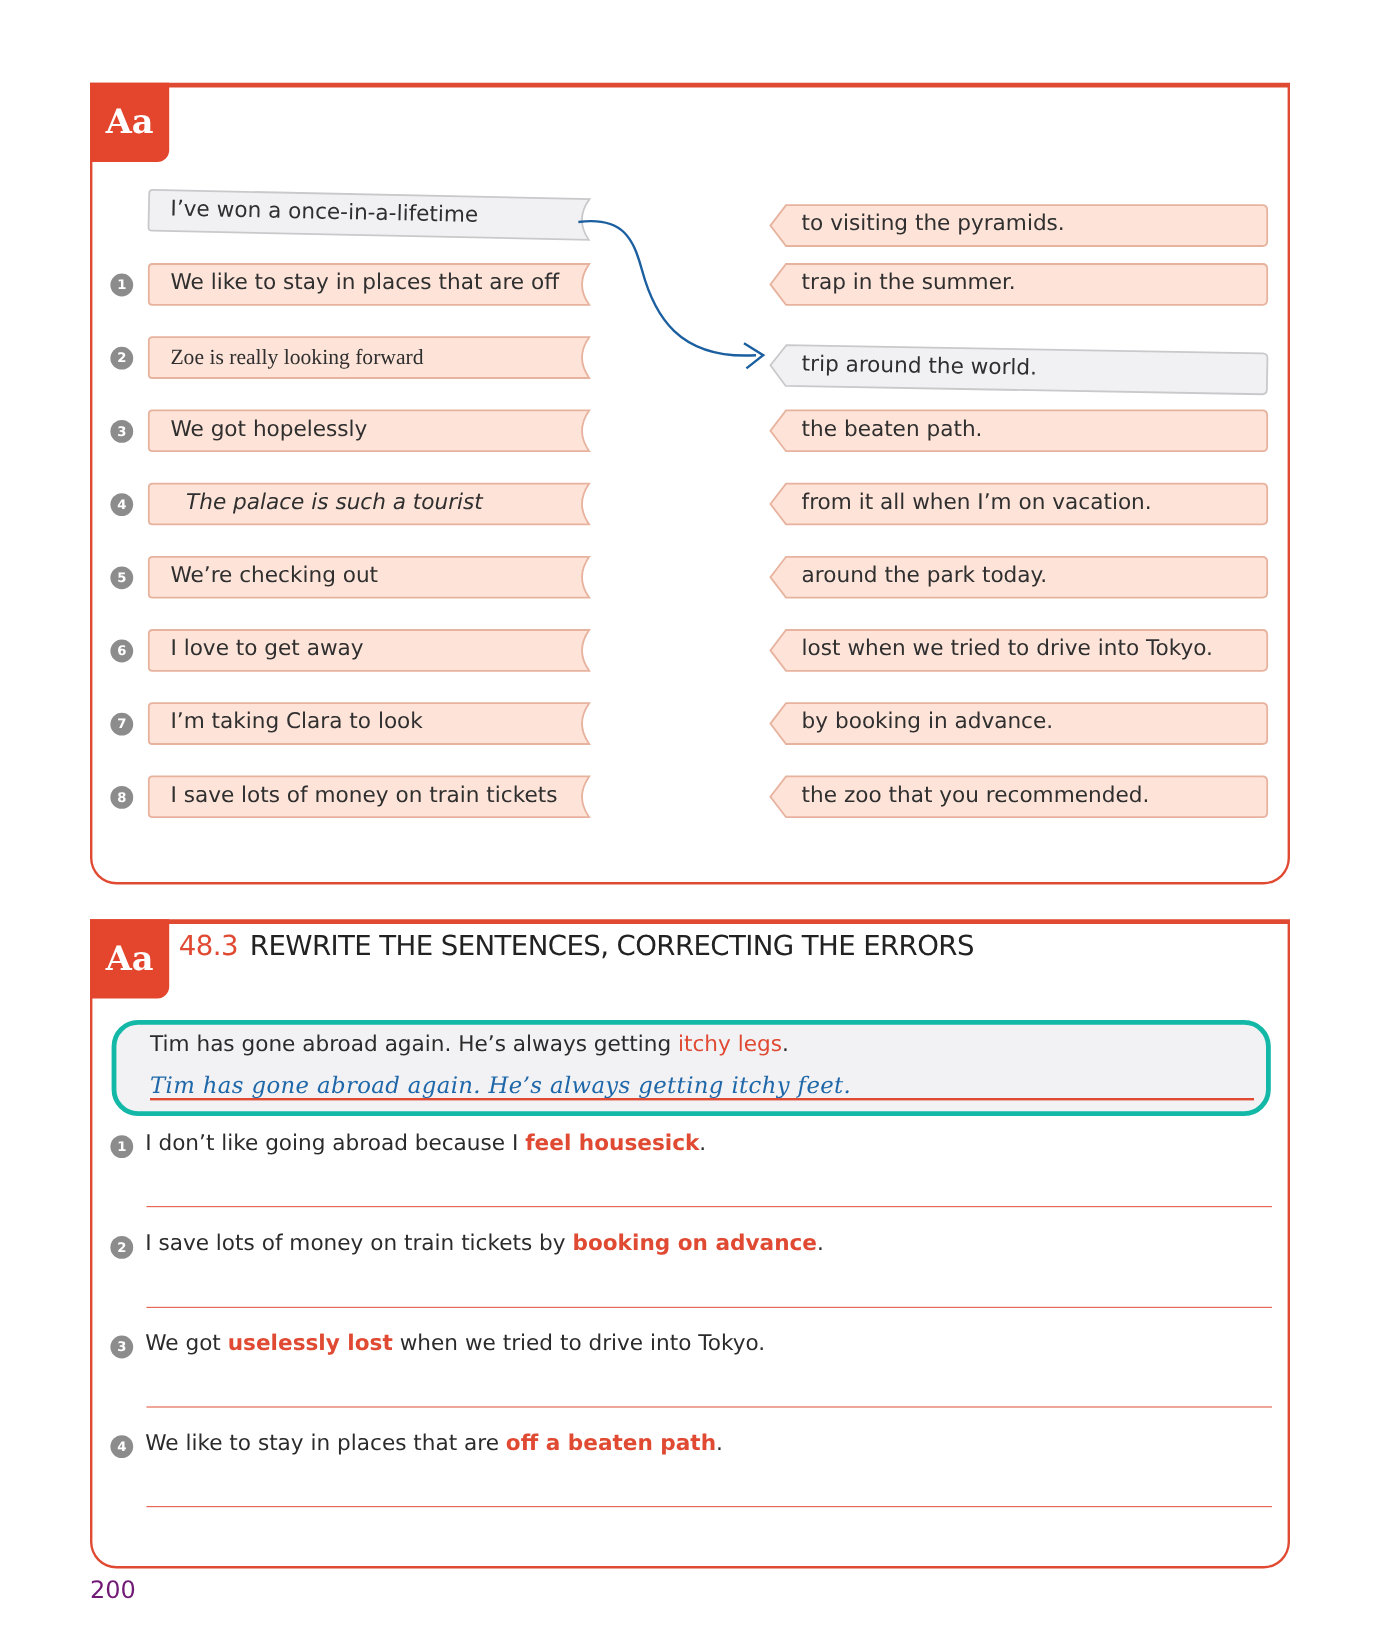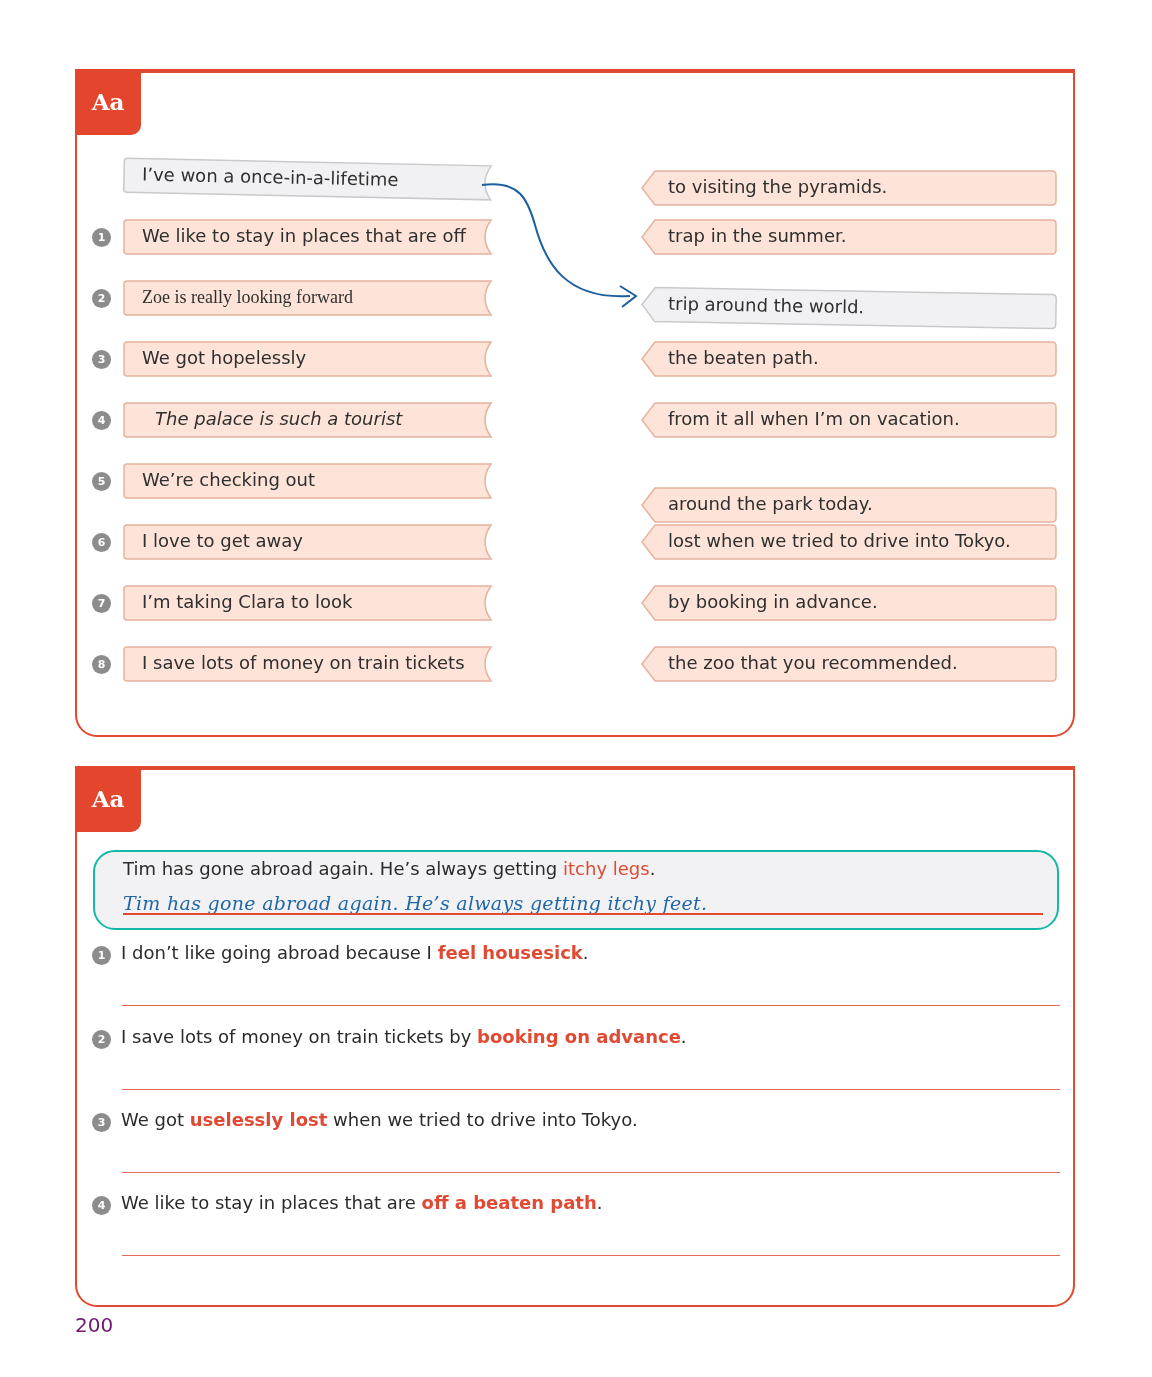--- a/index.html
+++ b/index.html
@@ -2,35 +2,35 @@
 <html><head>
 <meta charset="utf-8">
 <style>
   html, body { margin:0; padding:0; background:#ffffff; }
   body { width:1152px; height:1377px; position:relative; font-family:"DejaVu Sans", sans-serif; color:#2b2b2b; overflow:hidden; }
 
   .panel { position:absolute; left:75px; width:1000px; border:2px solid #e04a33; border-top:4px solid #e04a33; border-radius:0 0 22px 22px; background:#fff; box-sizing:border-box; }
   #panel1 { top:69px; height:668px; }
   #panel2 { top:766px; height:541px; }
 
-  .aa-badge { position:absolute; left:-2px; top:-4px; width:66px; height:66px; background:#e3452d; border-radius:0 0 10px 0; color:#fff; font-family:"DejaVu Serif", serif; font-weight:bold; font-size:23px; line-height:66px; text-align:center; }
+  .aa-badge { position:absolute; left:-2px; top:-4px; width:66px; height:66px; background:#e3452d; border-radius:0 0 10px 0; color:#fff; font-family:"DejaVu Serif", serif; font-weight:bold; font-size:28px; line-height:66px; text-align:center; }
   .ex-title { position:absolute; left:72px; top:6px; font-size:23px; color:#222; white-space:nowrap; letter-spacing:-0.5px; }
   .ex-title .num { color:#e04a33; margin-right:10px; }
 
   .numdot { position:absolute; width:19px; height:19px; border-radius:50%; background:#8c8c8c; color:#fff; font-size:11px; font-weight:bold; line-height:19px; text-align:center; }
 
   .tag { position:absolute; height:36px; box-sizing:border-box; font-size:18px; line-height:34px; white-space:nowrap; color:#2f2f2f; }
   .tag svg { position:absolute; left:0; top:0; overflow:visible; }
   .tag span { position:relative; }
 
   .q-line { position:absolute; font-size:18px; white-space:nowrap; color:#2b2b2b; }
   .err { color:#e04a33; font-weight:bold; }
   .answer-rule { position:absolute; left:45px; width:938px; height:1px; background:#e46a55; }
 
-  .example-box { position:absolute; left:16px; top:80px; width:966px; height:80px; border:2px solid #14b8a6; border-radius:22px; background:#f2f2f4; box-sizing:border-box; }
+  .example-box { position:absolute; left:16px; top:80px; width:966px; height:80px; border:4px solid #14b8a6; border-radius:22px; background:#f2f2f4; box-sizing:border-box; }
   .hand { position:absolute; left:28px; top:40px; font-family:"DejaVu Serif", serif; font-style:italic; font-size:19px; color:#1f67a8; white-space:nowrap; letter-spacing:0.3px; }
 
   .page-num { position:absolute; left:75px; top:1313px; font-size:20px; color:#701a75; }
 </style>
 </head>
 <body>
 
 <div id="panel1" class="panel">
   <div class="aa-badge">Aa</div>
 </div>
@@ -79,41 +79,44 @@
       </svg><span style="padding-left: 27px;">trap in the summer.</span></div>
     <div class="tag" style="left: 641px; top: 290px; width: 416px; transform: rotate(1deg);"><svg width="416" height="36">
         <path d="M14,1 L411,1 Q415,1 415,5 L415,31 Q415,35 411,35 L14,35 L1,18 Z" fill="#f1f1f3" stroke="#c9c9cc" stroke-width="1.5"></path>
       </svg><span style="padding-left: 27px;">trip around the world.</span></div>
     <div class="tag" style="left: 641px; top: 341px; width: 416px;"><svg width="416" height="36">
         <path d="M14,1 L411,1 Q415,1 415,5 L415,31 Q415,35 411,35 L14,35 L1,18 Z" fill="#fde3d8" stroke="#e7b29e" stroke-width="1.5"></path>
       </svg><span style="padding-left: 27px;">the beaten path.</span></div>
     <div class="tag" style="left: 641px; top: 402px; width: 416px;"><svg width="416" height="36">
         <path d="M14,1 L411,1 Q415,1 415,5 L415,31 Q415,35 411,35 L14,35 L1,18 Z" fill="#fde3d8" stroke="#e7b29e" stroke-width="1.5"></path>
       </svg><span style="padding-left: 27px;">from it all when I’m on vacation.</span></div>
-    <div class="tag" style="left: 641px; top: 463px; width: 416px; margin-top: 24px;"><svg width="416" height="36">
+    <div class="tag" style="left: 641px; top: 463px; width: 416px;"><svg width="416" height="36">
         <path d="M14,1 L411,1 Q415,1 415,5 L415,31 Q415,35 411,35 L14,35 L1,18 Z" fill="#fde3d8" stroke="#e7b29e" stroke-width="1.5"></path>
       </svg><span style="padding-left: 27px;">around the park today.</span></div>
     <div class="tag" style="left: 641px; top: 524px; width: 416px;"><svg width="416" height="36">
         <path d="M14,1 L411,1 Q415,1 415,5 L415,31 Q415,35 411,35 L14,35 L1,18 Z" fill="#fde3d8" stroke="#e7b29e" stroke-width="1.5"></path>
       </svg><span style="padding-left: 27px;">lost when we tried to drive into Tokyo.</span></div>
     <div class="tag" style="left: 641px; top: 585px; width: 416px;"><svg width="416" height="36">
         <path d="M14,1 L411,1 Q415,1 415,5 L415,31 Q415,35 411,35 L14,35 L1,18 Z" fill="#fde3d8" stroke="#e7b29e" stroke-width="1.5"></path>
       </svg><span style="padding-left: 27px;">by booking in advance.</span></div>
     <div class="tag" style="left: 641px; top: 646px; width: 416px;"><svg width="416" height="36">
         <path d="M14,1 L411,1 Q415,1 415,5 L415,31 Q415,35 411,35 L14,35 L1,18 Z" fill="#fde3d8" stroke="#e7b29e" stroke-width="1.5"></path>
       </svg><span style="padding-left: 27px;">the zoo that you recommended.</span></div>
   </div>
 
 <svg style="position:absolute;left:0;top:0;width:1152px;height:760px;pointer-events:none">
   <path d="M482,185 C520,180 528,200 535,225 C545,262 565,300 630,296" fill="none" stroke="#1b5fa0" stroke-width="2"></path>
   <path d="M620,286 L636,296 L622,307" fill="none" stroke="#1b5fa0" stroke-width="2"></path>
 </svg>
 
 <div id="panel2" class="panel">
   <div class="aa-badge">Aa</div>
+  <div class="ex-title">
+    <span class="num">48.3</span><span>REWRITE THE SENTENCES, CORRECTING THE ERRORS</span>
+  </div>
 
   <div class="example-box">
     <div class="q-line" style="left:28px;top:6px;">
       <span>Tim has gone abroad again. He’s always getting </span><span class="err" style="font-weight:normal">itchy legs</span><span>.</span>
     </div>
     <div class="hand">Tim has gone abroad again. He’s always getting itchy feet.</div>
     <div style="position:absolute;left:28px;top:61px;width:920px;height:2px;background:#e04a33;"></div>
   </div>
 
   <div id="questions">

